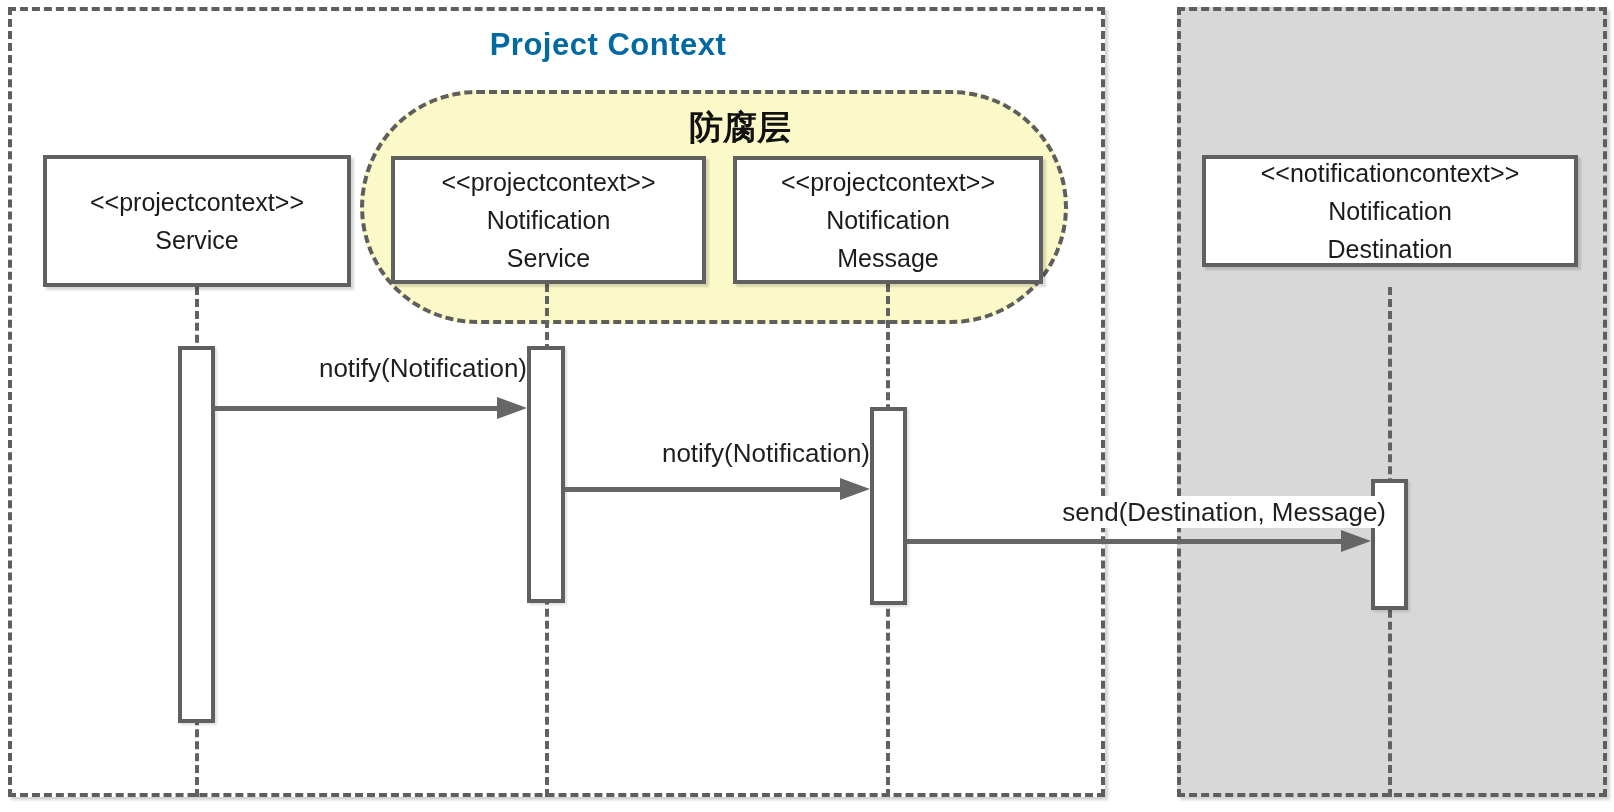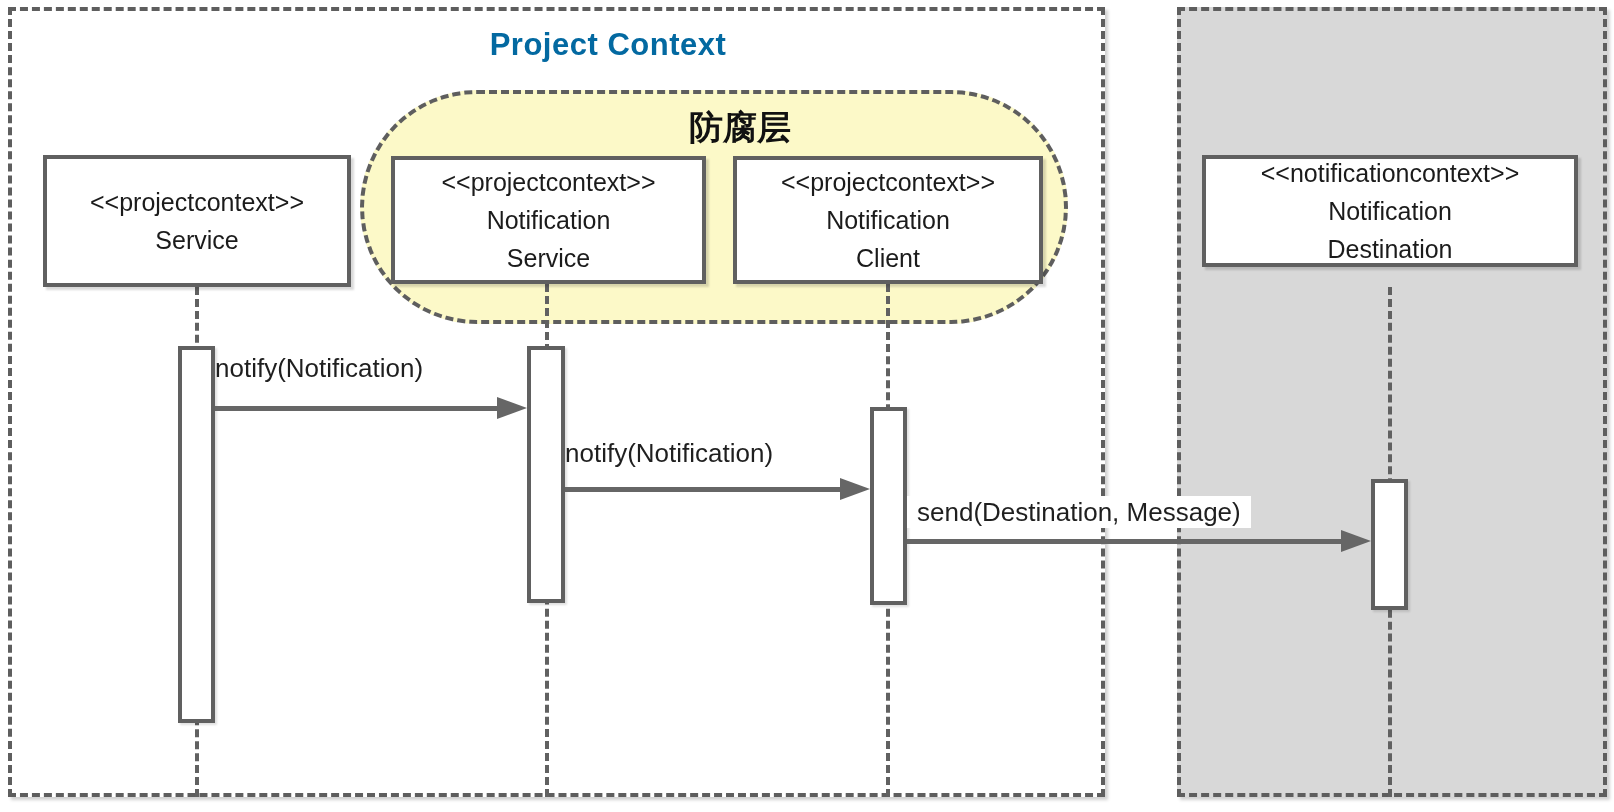--- a/index.html
+++ b/index.html
@@ -58,21 +58,21 @@
   .mhead{
     position:absolute;width:0;height:0;z-index:5;
     border-top:11px solid transparent;border-bottom:11px solid transparent;
     border-left:30px solid #666666;
   }
   .mhead-1{left:497px;top:397px;}
   .mhead-2{left:840px;top:478px;}
   .mhead-3{left:1341px;top:530px;}
   .mlabel{
     position:absolute;font-size:26px;line-height:32px;color:#1f1f1f;
-    text-align:left;z-index:6;white-space:nowrap;
+    text-align:right;z-index:6;white-space:nowrap;
   }
   .mlabel-1{left:215px;top:352px;width:312px;}
   .mlabel-2{left:565px;top:437px;width:305px;}
   .mlabel-3{left:907px;top:496px;width:489px;}
   .mlabel-3 span{background:#ffffff;padding:1px 10px;}
 </style>
 </head>
 <body>
 
 <div class="canvas">
@@ -95,21 +95,21 @@
     <span>Service</span>
   </div>
   <div class="pbox pbox-2">
     <span>&lt;&lt;projectcontext&gt;&gt;</span>
     <span>Notification</span>
     <span>Service</span>
   </div>
   <div class="pbox pbox-3">
     <span>&lt;&lt;projectcontext&gt;&gt;</span>
     <span>Notification</span>
-    <span>Client</span>
+    <span>Message</span>
   </div>
   <div class="pbox pbox-4">
     <span>&lt;&lt;notificationcontext&gt;&gt;</span>
     <span>Notification</span>
     <span>Destination</span>
   </div>
 
   <div class="abar abar-1"></div>
   <div class="abar abar-2"></div>
   <div class="abar abar-3"></div>

